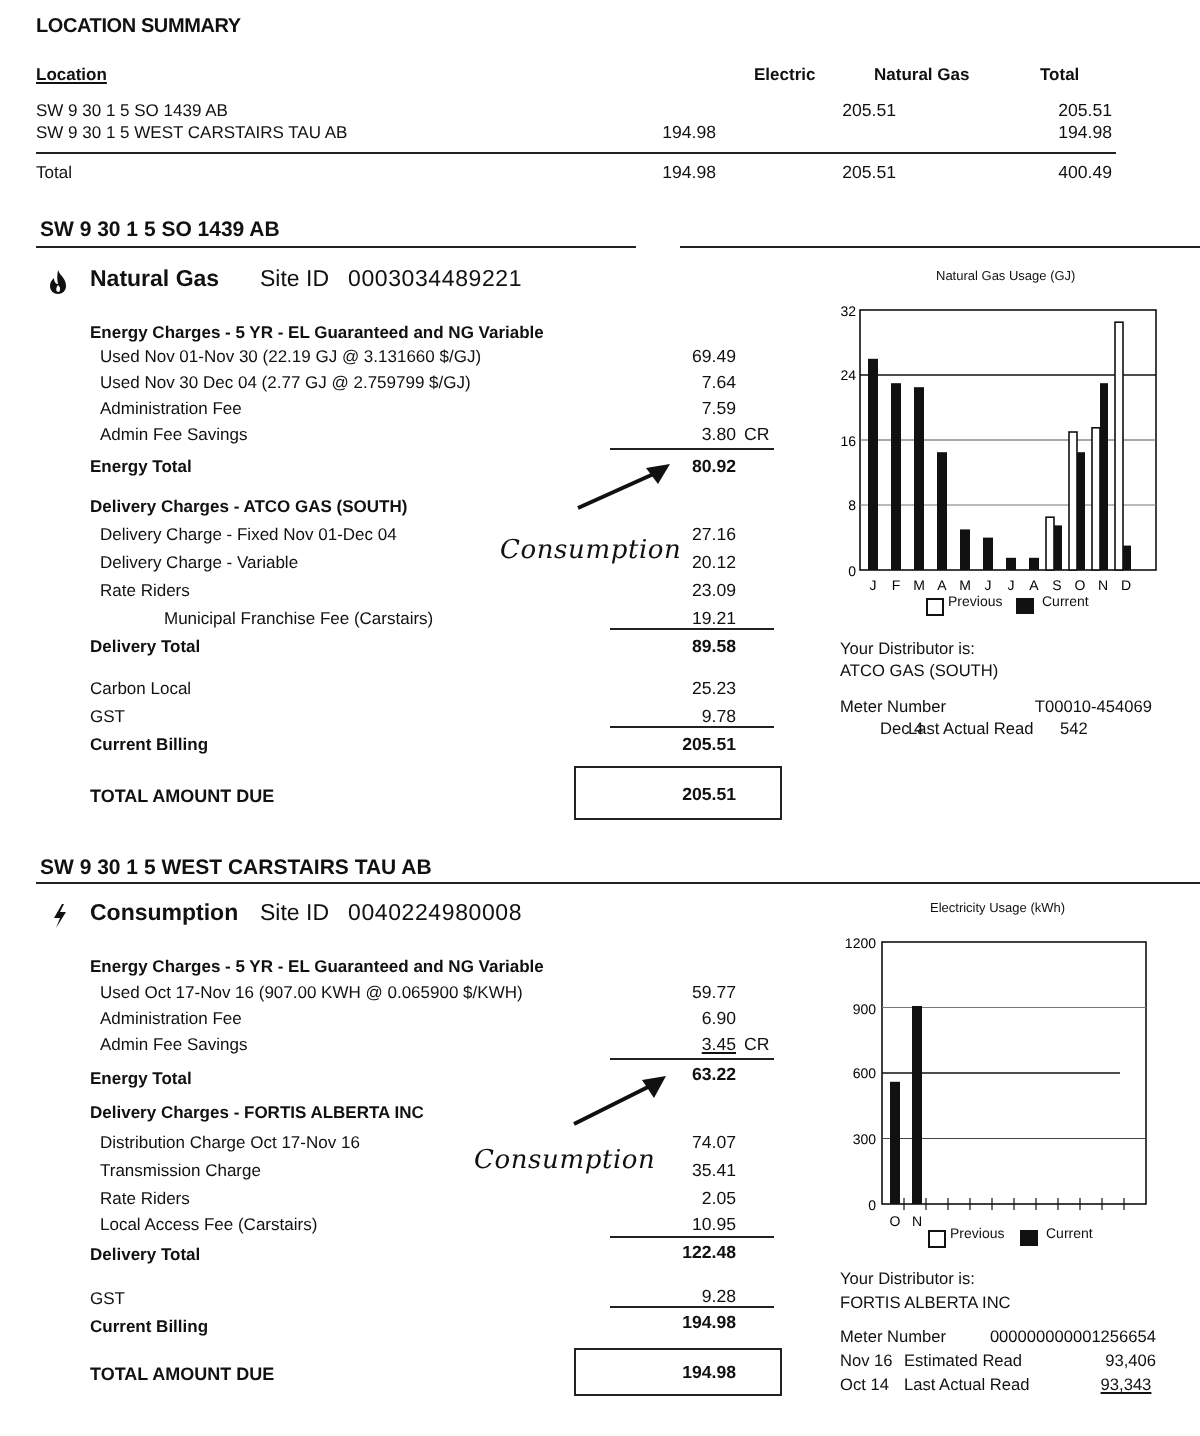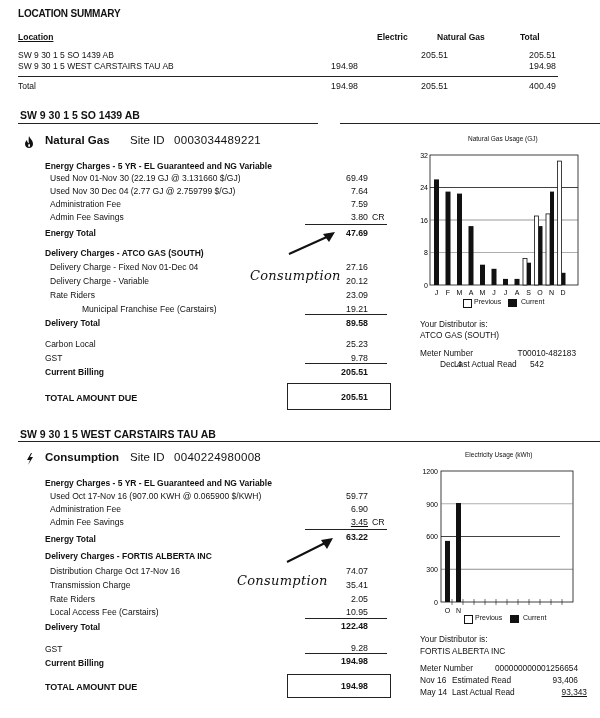--- a/index.html
+++ b/index.html
@@ -67,21 +67,21 @@
 <div class="amt" style="left:308px;top:173px;">69.49</div>
 <div class="row" style="left:50px;top:186px;">Used Nov 30 Dec 04 (2.77 GJ @ 2.759799 $/GJ)</div>
 <div class="amt" style="left:308px;top:186px;">7.64</div>
 <div class="row" style="left:50px;top:199px;">Administration Fee</div>
 <div class="amt" style="left:308px;top:199px;">7.59</div>
 <div class="row" style="left:50px;top:212px;">Admin Fee Savings</div>
 <div class="amt" style="left:308px;top:212px;">3.80</div>
 <div class="cr" style="left:372px;top:212px;">CR</div>
 <div class="line" style="left:305px;top:224px;width:82px;"></div>
 <div class="row b" style="left:45px;top:228px;">Energy Total</div>
-<div class="amt b" style="left:308px;top:228px;">47.69</div>
+<div class="amt b" style="left:308px;top:228px;">80.92</div>
 
 <div class="row b" style="left:45px;top:248px;">Delivery Charges - ATCO GAS (SOUTH)</div>
 <div class="row" style="left:50px;top:262px;">Delivery Charge - Fixed Nov 01-Dec 04</div>
 <div class="amt" style="left:308px;top:262px;">27.16</div>
 <div class="row" style="left:50px;top:276px;">Delivery Charge - Variable</div>
 <div class="amt" style="left:308px;top:276px;">20.12</div>
 <div class="row" style="left:50px;top:290px;">Rate Riders</div>
 <div class="amt" style="left:308px;top:290px;">23.09</div>
 <div class="row" style="left:50px;top:304px;padding-left:32px;">Municipal Franchise Fee (Carstairs)</div>
 <div class="amt" style="left:308px;top:304px;">19.21</div>
@@ -161,21 +161,21 @@
 <div>
   <span class="abs" style="left:463px;top:299px;width:7px;height:7px;border:1px solid #111;"></span>
   <span class="info" style="left:474px;top:298px;font-size:7px;">Previous</span>
   <span class="abs" style="left:508px;top:299px;width:9px;height:8px;background:#111;"></span>
   <span class="info" style="left:521px;top:298px;font-size:7px;">Current</span>
 </div>
 
 <div class="info" style="left:420px;top:319px;">Your Distributor is:</div>
 <div class="info" style="left:420px;top:330px;">ATCO GAS (SOUTH)</div>
 <div class="info" style="left:420px;top:348px;">Meter Number</div>
-<div class="info" style="left:510px;top:348px;width:66px;text-align:right;">T00010-482183</div>
+<div class="info" style="left:510px;top:348px;width:66px;text-align:right;">T00010-454069</div>
 <div class="info" style="left:440px;top:359px;">Dec 4</div>
 <div class="info" style="left:454px;top:359px;">Last Actual Read</div>
 <div class="info" style="left:530px;top:359px;width:46px;text-align:left;">542</div>
 
 <div class="abs b" style="left:20px;top:428px;font-size:10.5px;">SW 9 30 1 5 WEST CARSTAIRS TAU AB</div>
 <div class="line" style="left:18px;top:441px;width:582px;"></div>
 
 <span class="abs" style="left:26px;top:451px;">
   <svg width="8" height="12" viewBox="0 0 8 12">
       <polygon points="5,0 1,7 4,7 2,12 7,4 4,4 6,0" fill="#111"></polygon>
@@ -266,15 +266,15 @@
   <span class="info" style="left:523px;top:614px;font-size:7px;">Current</span>
 </div>
 
 <div class="info" style="left:420px;top:634px;">Your Distributor is:</div>
 <div class="info" style="left:420px;top:646px;">FORTIS ALBERTA INC</div>
 <div class="info" style="left:420px;top:663px;">Meter Number</div>
 <div class="info" style="left:480px;top:663px;width:98px;text-align:right;">000000000001256654</div>
 <div class="info" style="left:420px;top:675px;">Nov 16</div>
 <div class="info" style="left:452px;top:675px;">Estimated Read</div>
 <div class="info" style="left:530px;top:675px;width:48px;text-align:right;">93,406</div>
-<div class="info" style="left:420px;top:687px;">May 14</div>
+<div class="info" style="left:420px;top:687px;">Oct 14</div>
 <div class="info" style="left:452px;top:687px;">Last Actual Read</div>
-<div class="info" style="left:539px;top:687px;width:48px;text-align:right;text-decoration:underline;">93,343</div>
+<div class="info" style="left:539px;top:687px;width:48px;text-align:center;text-decoration:underline;">93,343</div>
 
 </body></html>

